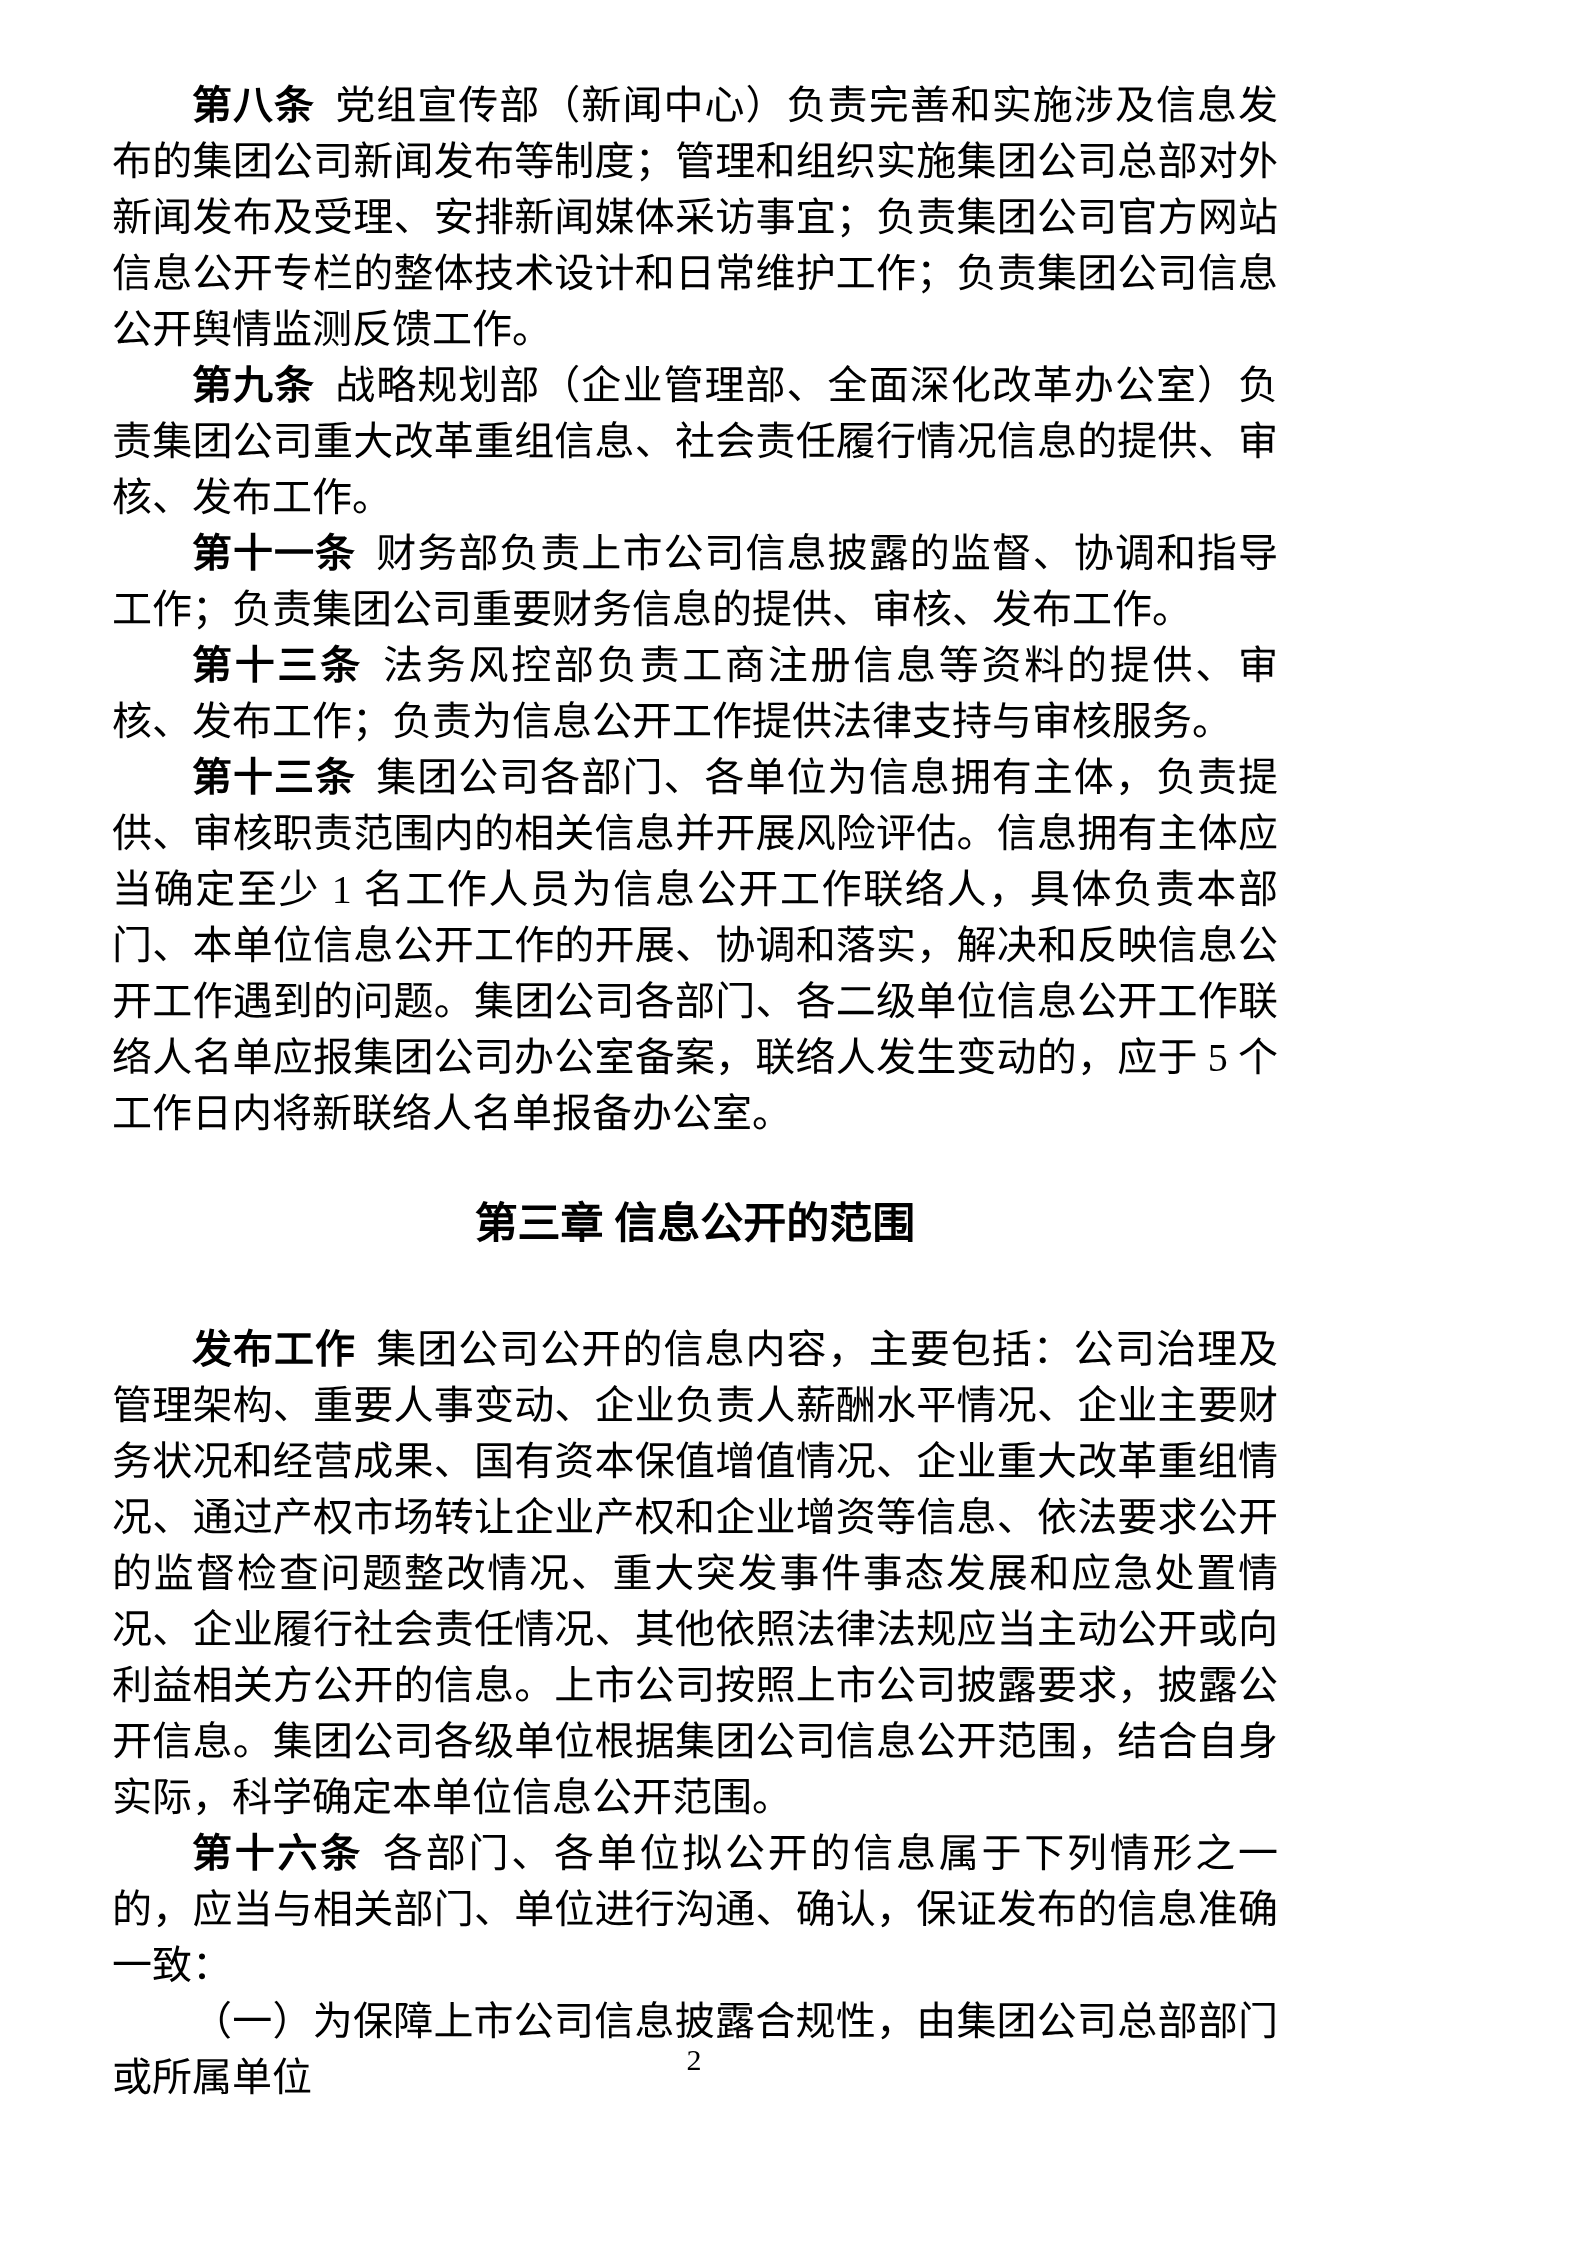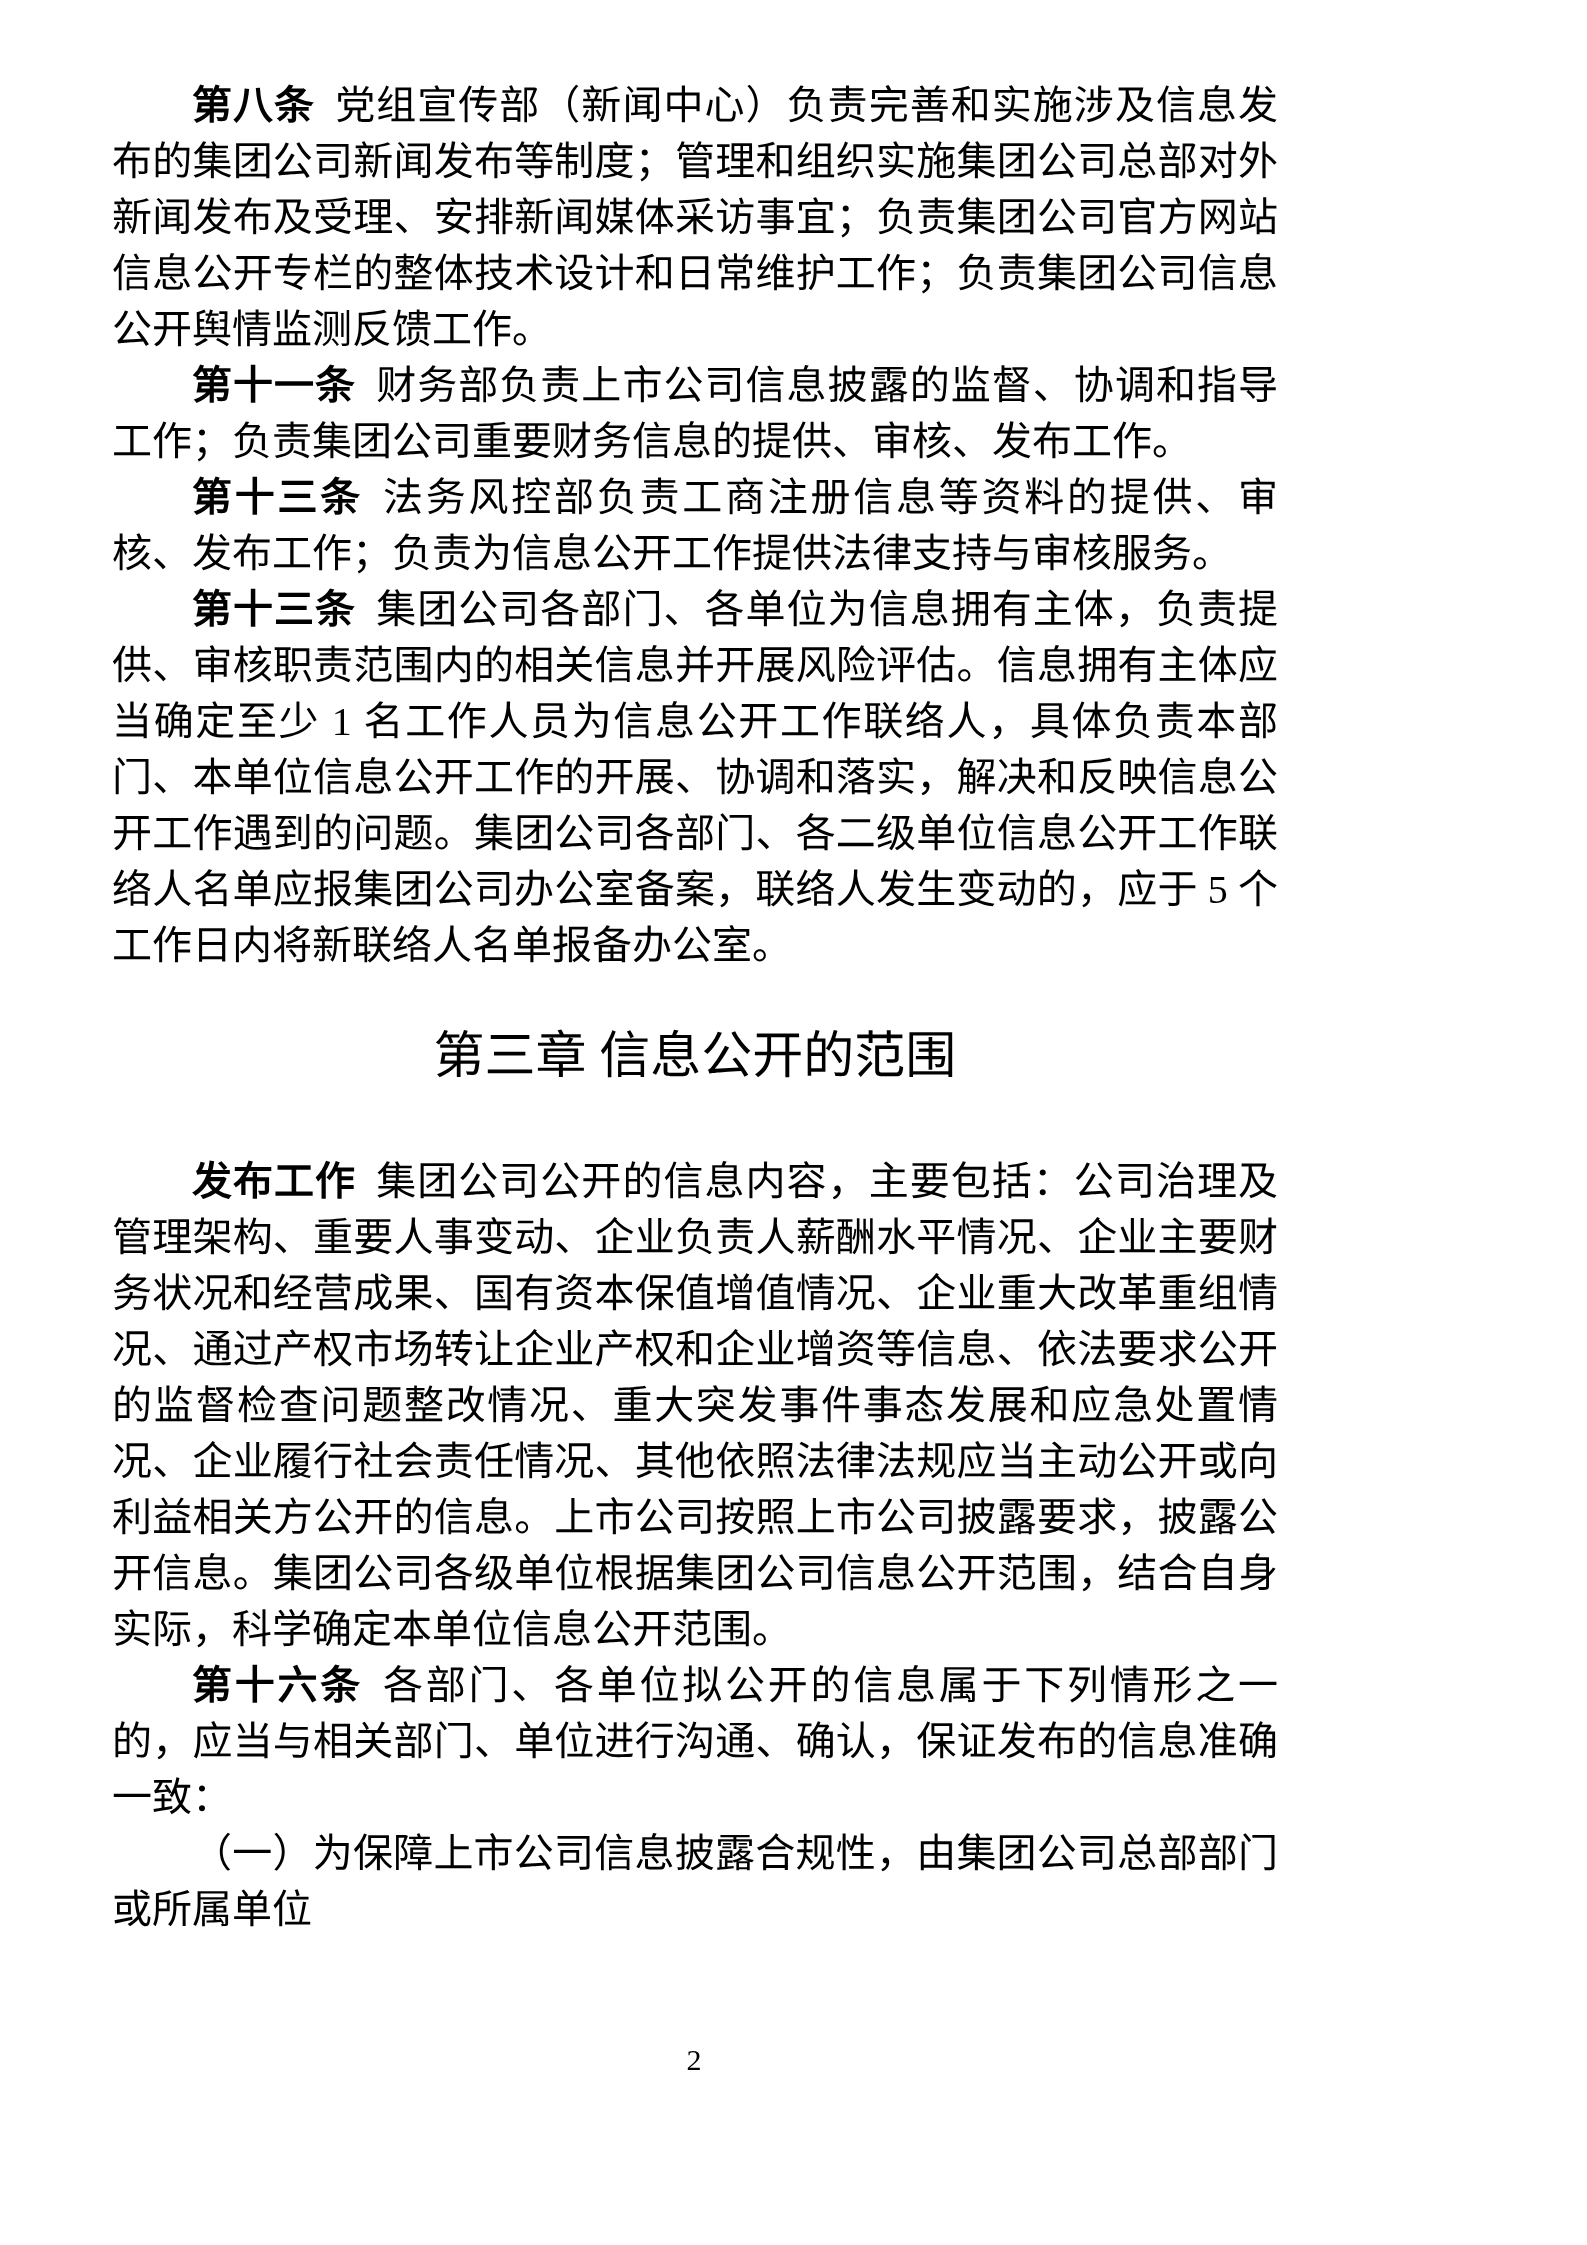--- a/index.html
+++ b/index.html
@@ -30,23 +30,23 @@
     margin: 0;
     text-indent: 2em;
     word-break: break-all;
   }
   .lead {
     font-weight: 700;
     margin-right: 0.5em;
   }
   .chapter {
     margin: 52px 0 68px 0;
-    font-size: 51px;
+    font-size: 43px;
     line-height: 60px;
-    font-weight: 400;
+    font-weight: 700;
     text-align: center;
     text-indent: 0;
   }
   .page-number {
     position: absolute;
     left: 0;
     right: 0;
     top: 2042px;
     text-align: center;
     font-size: 30px;
@@ -54,20 +54,21 @@
   }
 </style>
 </head>
 <body>
 
 <div class="page">
   <div class="content">
 
     <p class="para"><b class="lead">第八条</b><span>党组宣传部（新闻中心）负责完善和实施涉及信息发布的集团公司新闻发布等制度；管理和组织实施集团公司总部对外新闻发布及受理、安排新闻媒体采访事宜；负责集团公司官方网站信息公开专栏的整体技术设计和日常维护工作；负责集团公司信息公开舆情监测反馈工作。</span></p>
 
+    <p class="para"><b class="lead">第九条</b><span>战略规划部（企业管理部、全面深化改革办公室）负责集团公司重大改革重组信息、社会责任履行情况信息的提供、审核、发布工作。</span></p>
 
 
     <p class="para"><b class="lead">第十一条</b><span>财务部负责上市公司信息披露的监督、协调和指导工作；负责集团公司重要财务信息的提供、审核、发布工作。</span></p>
 
 
     <p class="para"><b class="lead">第十三条</b><span>法务风控部负责工商注册信息等资料的提供、审核、发布工作；负责为信息公开工作提供法律支持与审核服务。</span></p>
 
     <p class="para"><b class="lead">第十三条</b><span>集团公司各部门、各单位为信息拥有主体，负责提供、审核职责范围内的相关信息并开展风险评估。信息拥有主体应当确定至少 1 名工作人员为信息公开工作联络人，具体负责本部门、本单位信息公开工作的开展、协调和落实，解决和反映信息公开工作遇到的问题。集团公司各部门、各二级单位信息公开工作联络人名单应报集团公司办公室备案，联络人发生变动的，应于 5 个工作日内将新联络人名单报备办公室。</span></p>
 
     <h2 class="chapter">第三章 信息公开的范围</h2>

